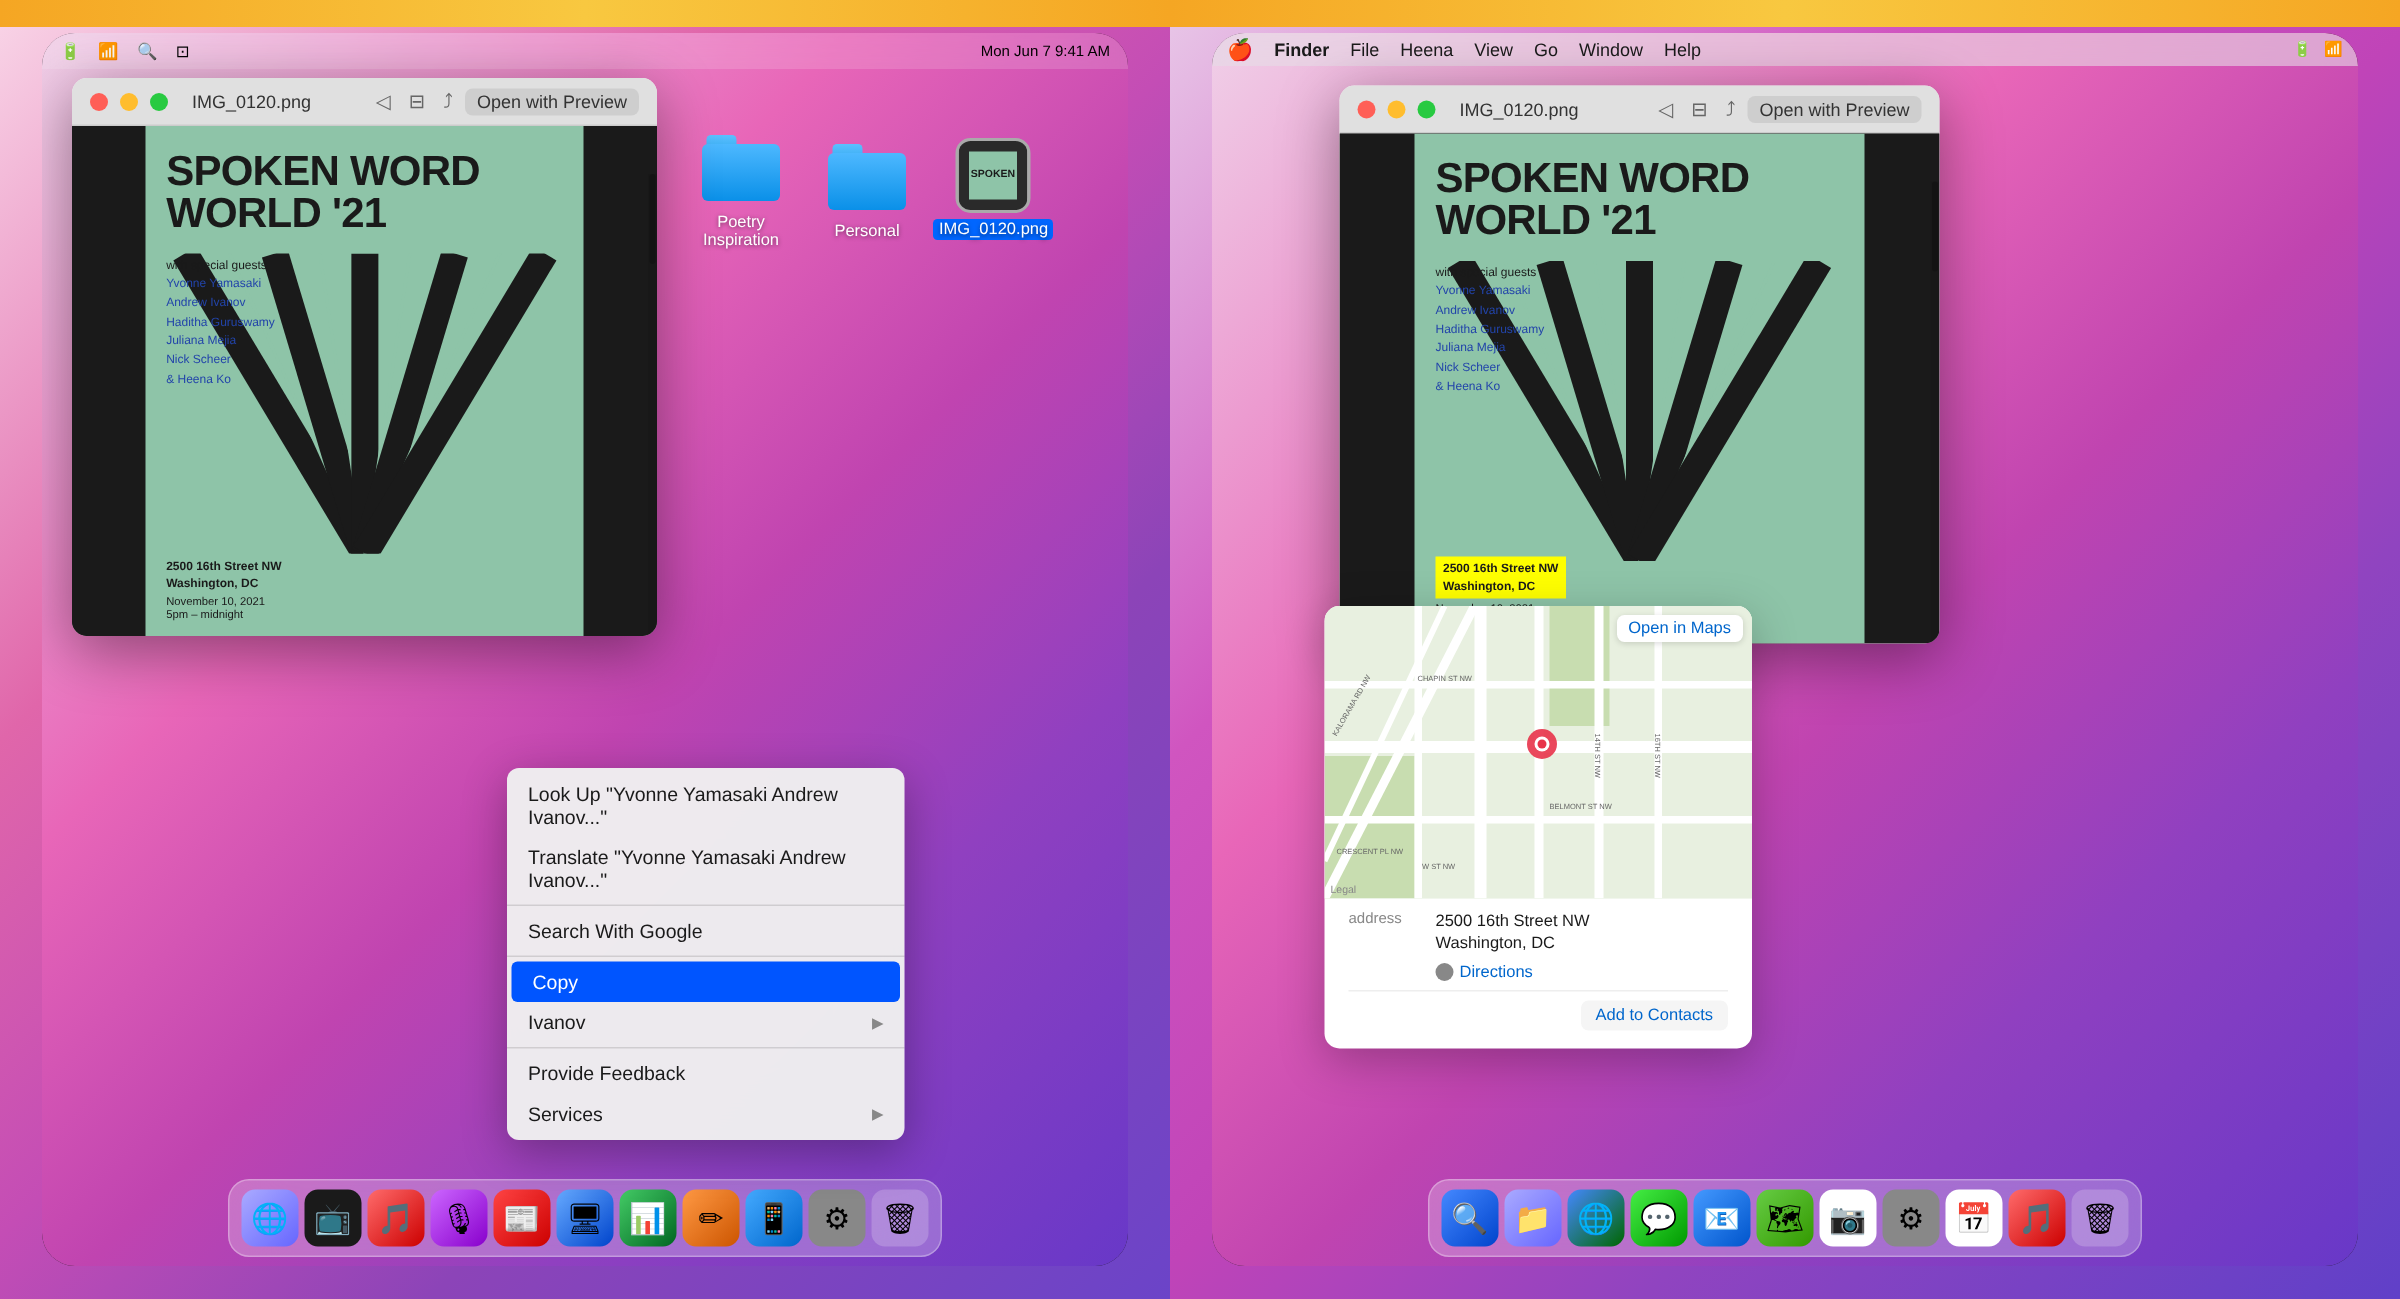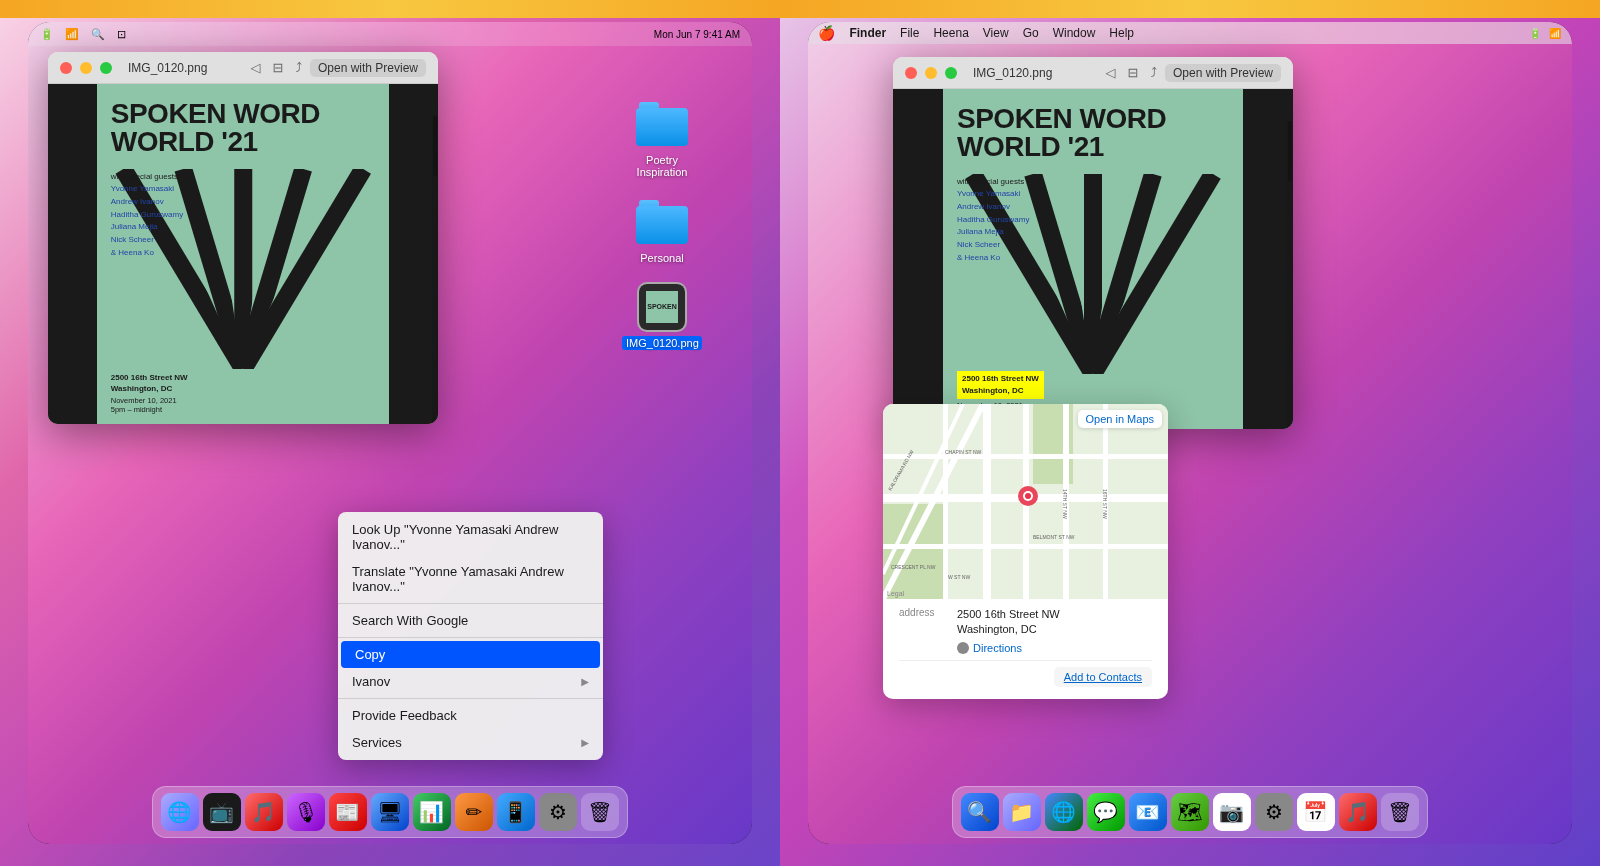--- a/index.html
+++ b/index.html
@@ -137,24 +137,23 @@
       display: flex;
       align-items: center;
       justify-content: center;
       font-size: 20px;
       flex-shrink: 0;
     }
 
     
     .desktop-icons {
       position: absolute;
-      top: 76px;
+      top: 64px;
       right: 50px;
       display: flex;
-      flex-direction: column;
       gap: 18px;
       align-items: center;
     }
 
     .desktop-icon-item {
       display: flex;
       flex-direction: column;
       align-items: center;
       gap: 4px;
       cursor: pointer;
@@ -403,21 +402,20 @@
       padding-bottom: 4px;
     }
 
     .map-add-contact-btn {
       font-size: 11px;
       color: #0066cc;
       background: #f5f5f5;
       border-radius: 5px;
       padding: 4px 10px;
       cursor: pointer;
-      text-decoration: underline;
     }
 
     
     .menu-bar-right-full {
       position: absolute;
       top: 0; left: 0; right: 0;
       height: 22px;
       background: rgba(230,220,230,0.6);
       backdrop-filter: blur(10px);
       display: flex;

